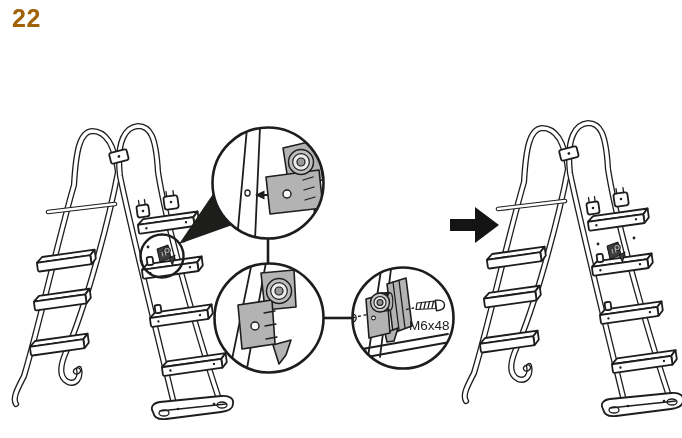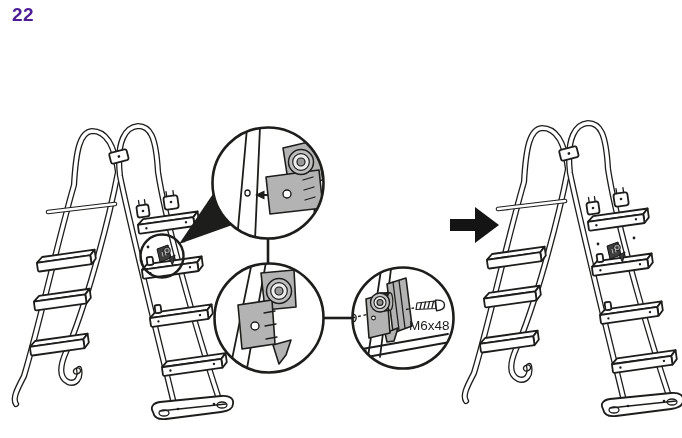--- a/index.html
+++ b/index.html
@@ -2,21 +2,21 @@
 <html><head>
 <meta charset="utf-8">
 <style>
   html,body{margin:0;padding:0;background:#ffffff;}
   .stage{
     position:relative;width:682px;height:438px;background:#ffffff;overflow:hidden;
     font-family:"Liberation Sans", sans-serif;
   }
   .step-number{
     position:absolute;left:12px;top:4px;
-    font-size:19px;font-weight:bold;color:#4c1d95;letter-spacing:0.5px;
+    font-size:25px;font-weight:bold;color:#a16207;letter-spacing:0.5px;
   }
   svg{position:absolute;left:0;top:0;}
   
   .to{fill:none;stroke:#1d1d1b;stroke-width:6.2;stroke-linecap:round;stroke-linejoin:round;}
   .ti{fill:none;stroke:#ffffff;stroke-width:3.6;stroke-linecap:round;stroke-linejoin:round;}
   .to2{fill:none;stroke:#1d1d1b;stroke-width:4.6;stroke-linecap:round;}
   .ti2{fill:none;stroke:#ffffff;stroke-width:2.4;stroke-linecap:round;}
   .ln{fill:none;stroke:#1d1d1b;stroke-width:1.8;stroke-linecap:round;stroke-linejoin:round;}
   .thin{fill:none;stroke:#1d1d1b;stroke-width:1.3;stroke-linecap:round;}
   .box{fill:#ffffff;stroke:#1d1d1b;stroke-width:1.8;stroke-linejoin:round;}

